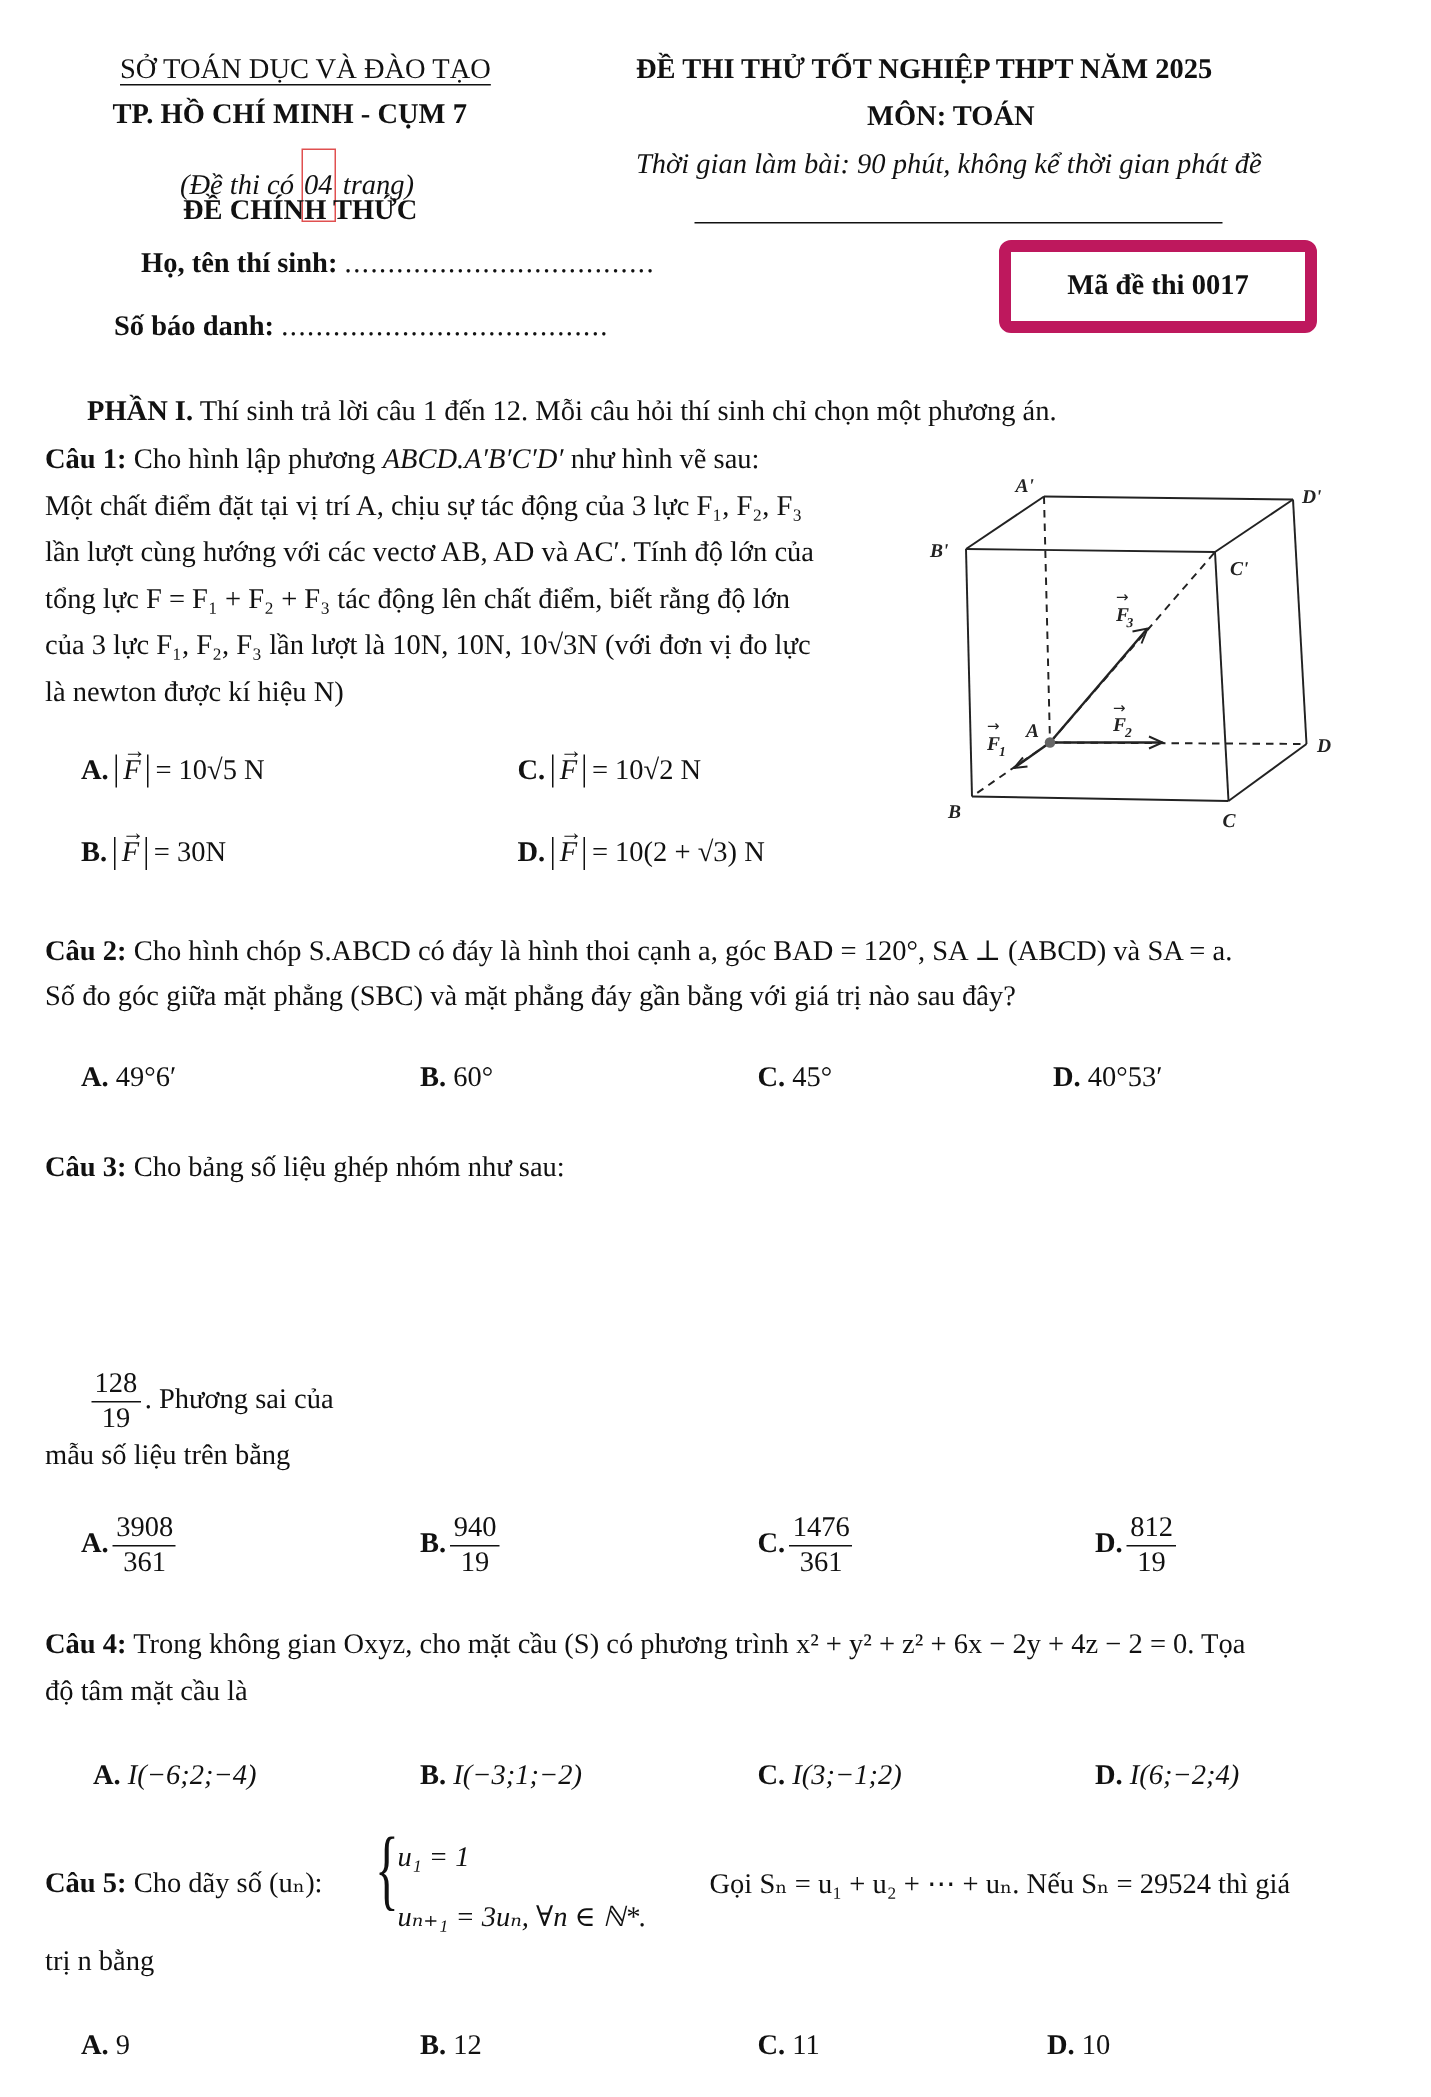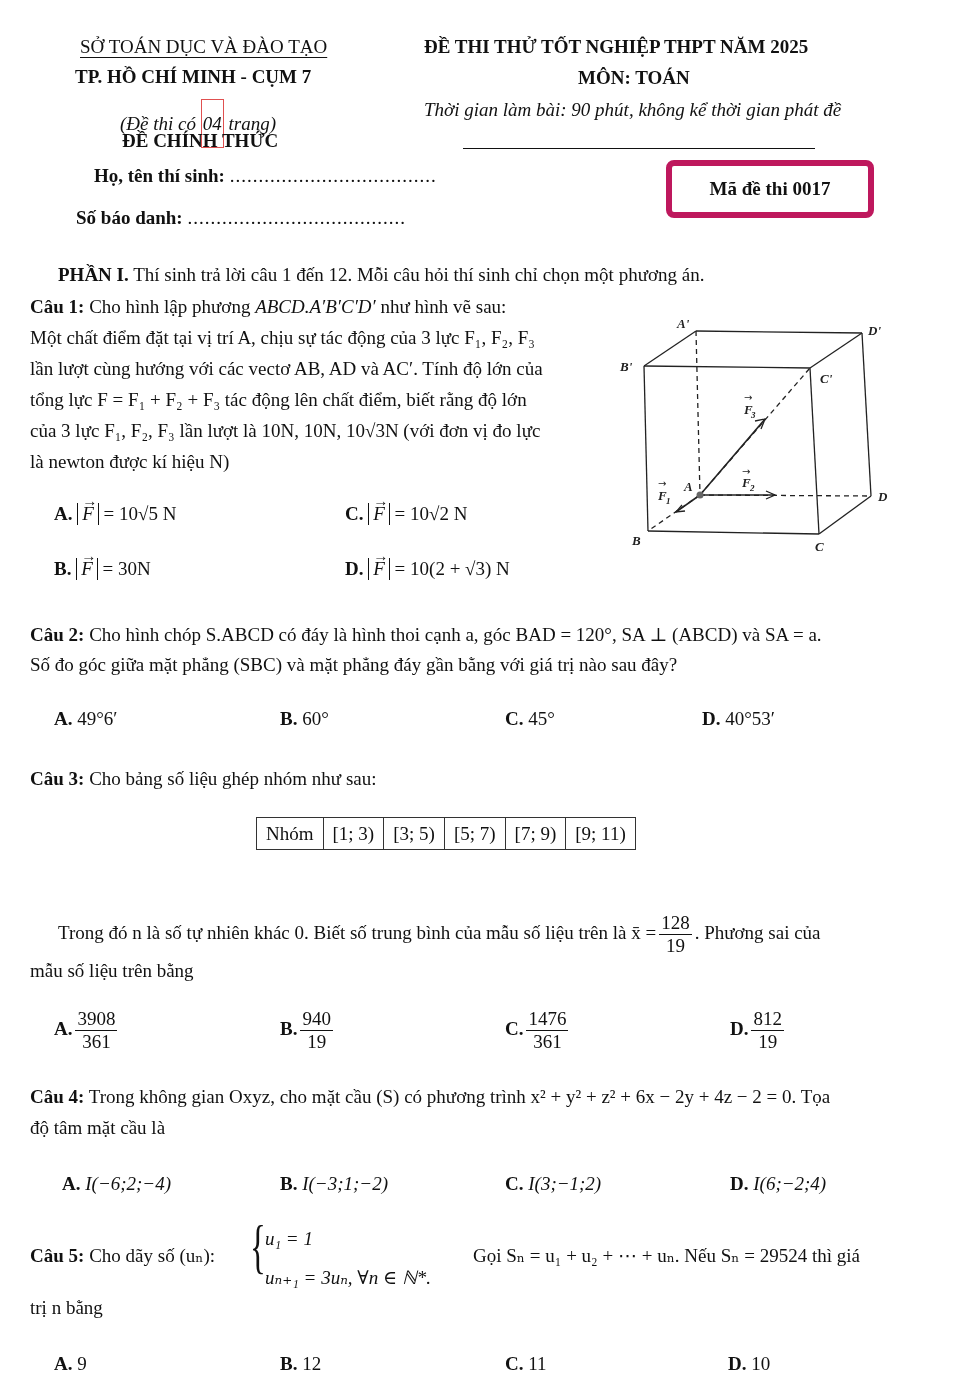--- a/index.html
+++ b/index.html
@@ -4,21 +4,21 @@
 <style>
   html, body { margin:0; padding:0; background:#fff; }
   body { width:954px; height:1398px; position:relative; overflow:hidden;
          font-family:"Liberation Serif", "DejaVu Serif", serif; color:#111; font-size:19px; }
   .abs { position:absolute; white-space:nowrap; }
   .b { font-weight:bold; }
   .i { font-style:italic; }
   .ul { text-decoration:underline; text-underline-offset:4px; }
   .redbox { display:inline-block; border:1.5px solid #e05050; padding:14px 1px; line-height:1; }
   .rule { position:absolute; height:0; border-top:1.5px solid #111; }
-  .codebox { position:absolute; left:666px; top:160px; width:196px; height:46px; border:6px solid #be185d;
+  .codebox { position:absolute; left:666px; top:160px; width:196px; height:46px; border:8px solid #be185d;
              border-radius:8px; display:flex; align-items:center; justify-content:center; font-weight:bold; font-size:19px; }
   .dots { letter-spacing:1px; }
   .vec { position:relative; display:inline-block; }
   .vec::before { content:"\2192"; position:absolute; left:0; right:0; top:-0.75em; font-size:0.8em; text-align:center; font-style:normal; }
   .frac { display:inline-flex; flex-direction:column; align-items:center; vertical-align:middle; line-height:1.15; margin:0 3px; }
   .frac .num { border-bottom:1px solid #111; padding:0 2px; }
   table.freq { position:absolute; left:256px; top:817px; border-collapse:collapse; font-size:19px; }
   table.freq td { border:1px solid #333; padding:3px 9px; text-align:center; height:25px; }
   .opt-label { font-weight:bold; }
   .abs-mag { display:inline-block; border-left:1.3px solid #111; border-right:1.3px solid #111; padding:0 4px; line-height:1.15; }
@@ -107,32 +107,24 @@
 <div class="abs" style="left:30px; top:654px;">Số đo góc giữa mặt phẳng (SBC) và mặt phẳng đáy gần bằng với giá trị nào sau đây?</div>
 <div class="abs" style="left:54px; top:708px;"><span class="opt-label">A.</span> <span>49°6′</span></div>
 <div class="abs" style="left:280px; top:708px;"><span class="opt-label">B.</span> <span>60°</span></div>
 <div class="abs" style="left:505px; top:708px;"><span class="opt-label">C.</span> <span>45°</span></div>
 <div class="abs" style="left:702px; top:708px;"><span class="opt-label">D.</span> <span>40°53′</span></div>
 
 <div class="abs" style="left:30px; top:768px;"><span class="b">Câu 3:</span><span> Cho bảng số liệu ghép nhóm như sau:</span></div>
 
 <table class="freq">
   <tbody>
-      <tr>
-    <td>Nhóm</td>
-    <td>[1; 3)</td>
-    <td>[3; 5)</td>
-    <td>[5; 7)</td>
-    <td>[7; 9)</td>
-    <td>[9; 11)</td>
-  </tr>
 </tbody>
   </table>
 
-<div class="abs" style="left:58px; top:912px;"><span>Trong đó n là số tự nhiên khác 0. Biết số trung bình của mẫu số liệu trên là x̄ =</span><span class="frac">
+<div class="abs" style="left:58px; top:912px;"><span class="frac">
       <span class="num">128</span>
       <span>19</span>
     </span><span>. Phương sai của</span></div>
 <div class="abs" style="left:30px; top:960px;">mẫu số liệu trên bằng</div>
 
 <div class="abs" style="left:54px; top:1008px;"><span class="opt-label">A.</span><span class="frac">
       <span class="num">3908</span>
       <span>361</span>
     </span></div>
 <div class="abs" style="left:280px; top:1008px;"><span class="opt-label">B.</span><span class="frac">
@@ -157,13 +149,13 @@
 
 <div class="abs" style="left:30px; top:1244px;"><span class="b">Câu 5:</span><span> Cho dãy số (uₙ):</span></div>
 <div class="abs" style="left:250px; top:1216px; font-size:60px; line-height:1; transform:scaleX(0.55); transform-origin:left;">{</div>
 <div class="abs i" style="left:265px; top:1228px;">u₁ = 1</div>
 <div class="abs i" style="left:265px; top:1264px;">uₙ₊₁ = 3uₙ, ∀n ∈ ℕ*.</div>
 <div class="abs" style="left:473px; top:1244px;">Gọi Sₙ = u₁ + u₂ + ⋯ + uₙ. Nếu Sₙ = 29524 thì giá</div>
 <div class="abs" style="left:30px; top:1297px;">trị n bằng</div>
 <div class="abs" style="left:54px; top:1353px;"><span class="opt-label">A.</span> <span>9</span></div>
 <div class="abs" style="left:280px; top:1353px;"><span class="opt-label">B.</span> <span>12</span></div>
 <div class="abs" style="left:505px; top:1353px;"><span class="opt-label">C.</span> <span>11</span></div>
-<div class="abs" style="left:728px; top:1353px;"><span class="opt-label">D.</span> <span>10</span></div>
+<div class="abs" style="left:698px; top:1353px;"><span class="opt-label">D.</span> <span>10</span></div>
 
 </body></html>

